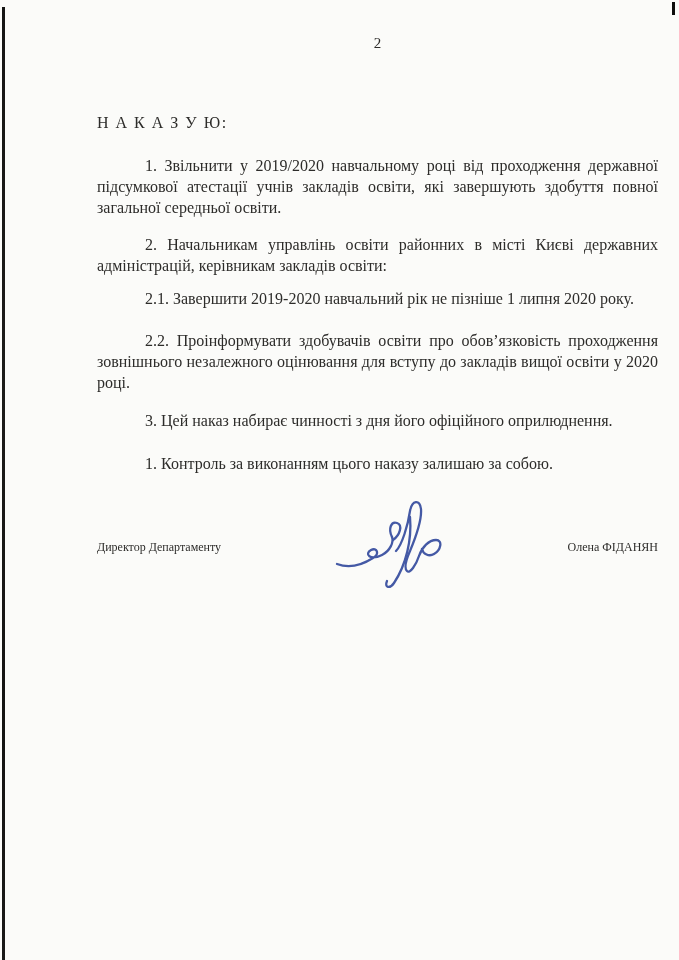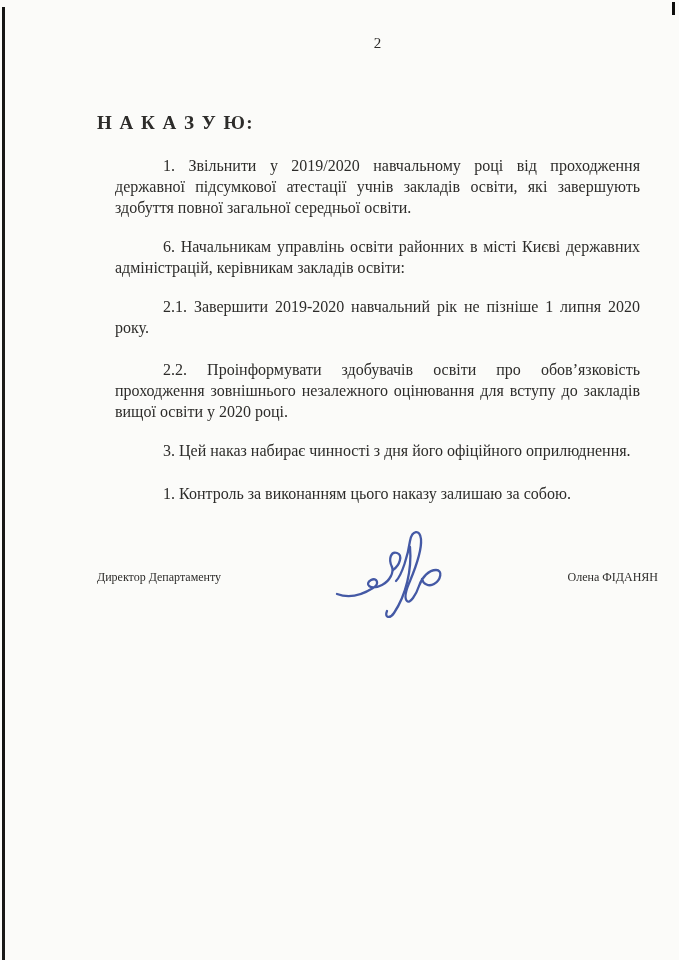--- a/index.html
+++ b/index.html
@@ -45,27 +45,27 @@
     width: 561px;
     padding-top: 34px;
   }
   .page-number {
     text-align: center;
     font-size: 15px;
     line-height: 18px;
   }
   .order-heading {
     margin: 60px 0 16px 0;
-    font-size: 19px;
-    font-weight: bold;
+    font-size: 16px;
+    font-weight: normal;
     letter-spacing: 1.5px;
     line-height: 21px;
   }
   .para {
-    margin: 18px;
+    margin: 0;
     font-size: 16px;
     line-height: 21px;
     text-align: justify;
     text-indent: 48px;
   }
   .g22 { margin-top: 22px; }
   .g16 { margin-top: 16px; }
   .g12 { margin-top: 12px; }
   .g21 { margin-top: 21px; }
   .g17 { margin-top: 17px; }
@@ -97,21 +97,21 @@
   <div class="scan-corner-tick"></div>
 
   <div class="content">
 
     <div class="page-number">2</div>
 
     <h1 class="order-heading">Н А К А З У Ю:</h1>
 
     <p class="para g22">1.  Звільнити у 2019/2020 навчальному році від проходження державної підсумкової атестації учнів закладів освіти, які завершують здобуття повної загальної середньої освіти.</p>
 
-    <p class="para g16">6. Начальникам управлінь освіти районних в місті Києві державних адміністрацій, керівникам закладів освіти:</p>
+    <p class="para g16">2. Начальникам управлінь освіти районних в місті Києві державних адміністрацій, керівникам закладів освіти:</p>
 
     <p class="para g12">2.1.  Завершити 2019-2020 навчальний рік не пізніше 1 липня 2020 року.</p>
 
     <p class="para g21">2.2.  Проінформувати здобувачів освіти про обов’язковість проходження зовнішнього незалежного оцінювання для вступу до закладів вищої освіти у 2020 році.</p>
 
     <p class="para g17">3. Цей наказ набирає чинності з дня його офіційного оприлюднення.</p>
 
     <p class="para g22">1. Контроль за виконанням цього  наказу залишаю за собою.</p>
 
     <div class="signature-block">

